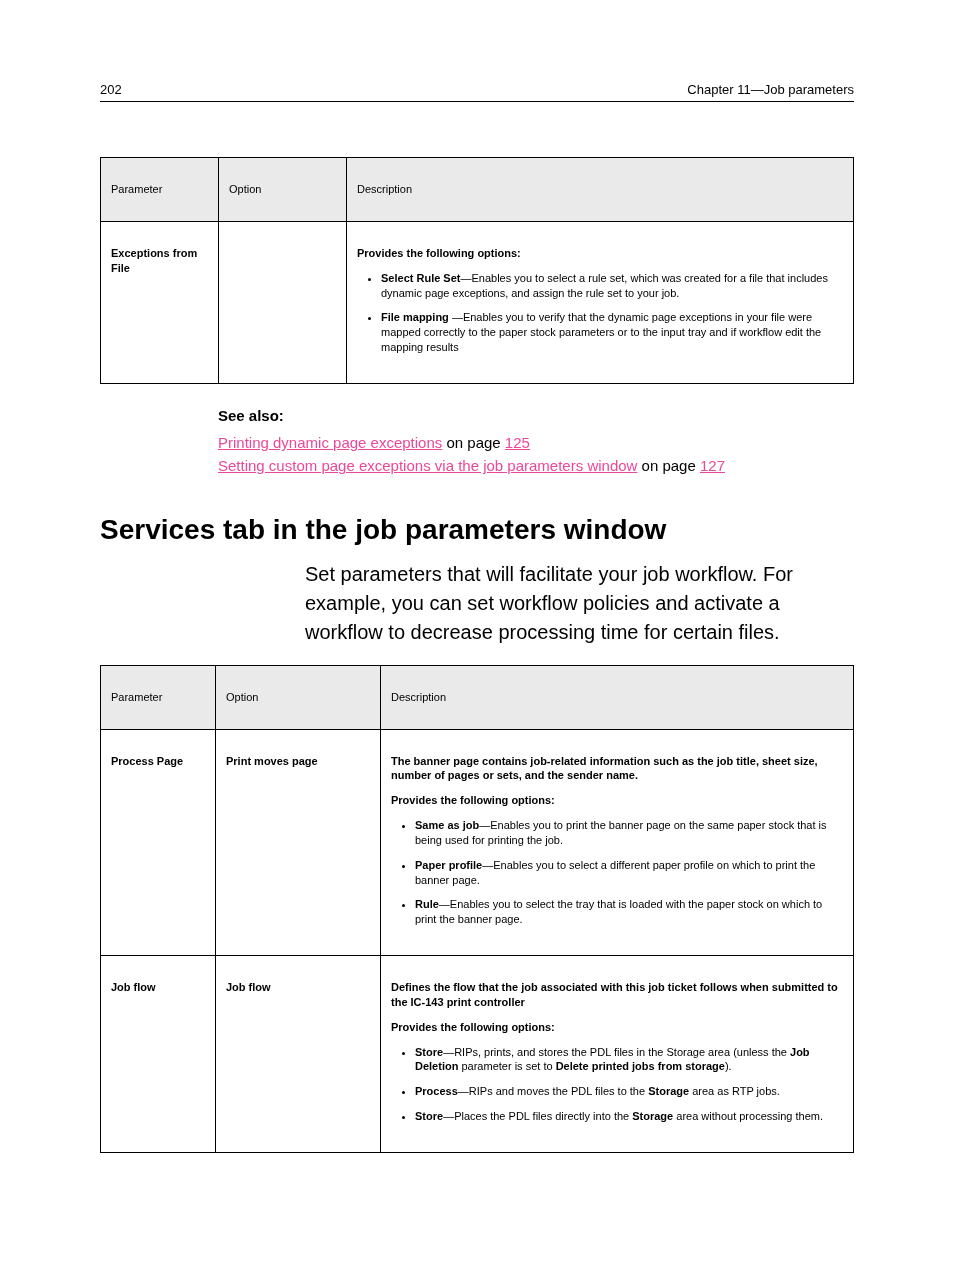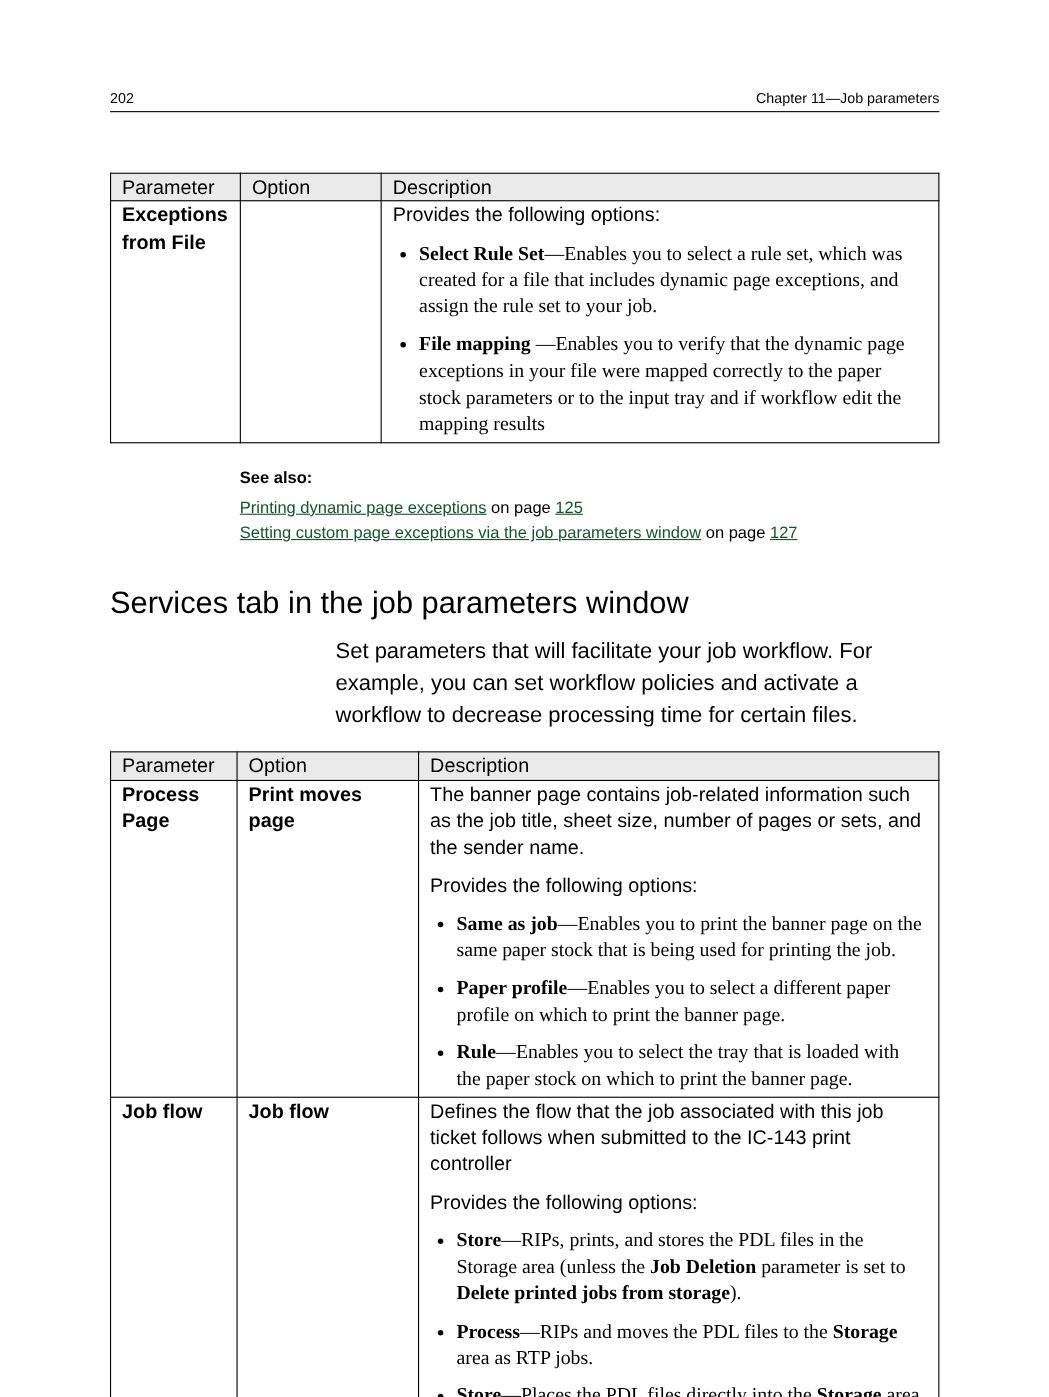--- a/index.html
+++ b/index.html
@@ -26,67 +26,66 @@
     margin-bottom: 55px;
     align-items: center;
   }
   table {
     border-collapse: collapse;
     width: 100%;
     margin-bottom: 20px;
   }
   th, td {
     border: 1.5px solid #000;
-    padding: 0 10px;
+    padding: 24px 10px;
     text-align: left;
     vertical-align: top;
-    font-size: 18px;
+    font-size: 11px;
     line-height: 1.35;
   }
   th {
     background: #eaeaea;
     font-weight: normal;
   }
   .col-param { width: 118px; }
   .col-option { width: 128px; }
   .col-param2 { width: 115px; }
   .col-option2 { width: 165px; }
   ul.desc-list {
     margin: 8px 0 4px 0;
     padding-left: 24px;
   }
   ul.desc-list li {
     margin-bottom: 10px;
-    font-family: Liberation Serif, serif;
   }
   ul.desc-list li:last-child { margin-bottom: 0; }
   .see-also-block {
     margin-left: 118px;
     margin-bottom: 28px;
     font-size: 15px;
     line-height: 1.55;
   }
   .see-also-title { font-weight: bold; margin-bottom: 4px; }
   .link {
-    color: #14532d;
+    color: #ec4899;
     text-decoration: underline;
   }
   h1.section-title {
     font-size: 28px;
-    font-weight: normal;
+    font-weight: bold;
     margin: 36px 0 14px 0;
   }
   .section-intro {
     margin-left: 205px;
     font-size: 20px;
     line-height: 1.45;
     margin-bottom: 18px;
   }
   .b { font-weight: bold; }
-  .desc-para { margin: 0 0 10px 0; }
+  .desc-para { margin: 0 0 10px 0; font-weight: bold; }
   .desc-para:last-child { margin-bottom: 0; }
 </style>
 </head>
 <body>
 
 <div class="page">
 
   <div class="header-row">
     <span>202</span>
     <span>Chapter 11—Job parameters</span>

